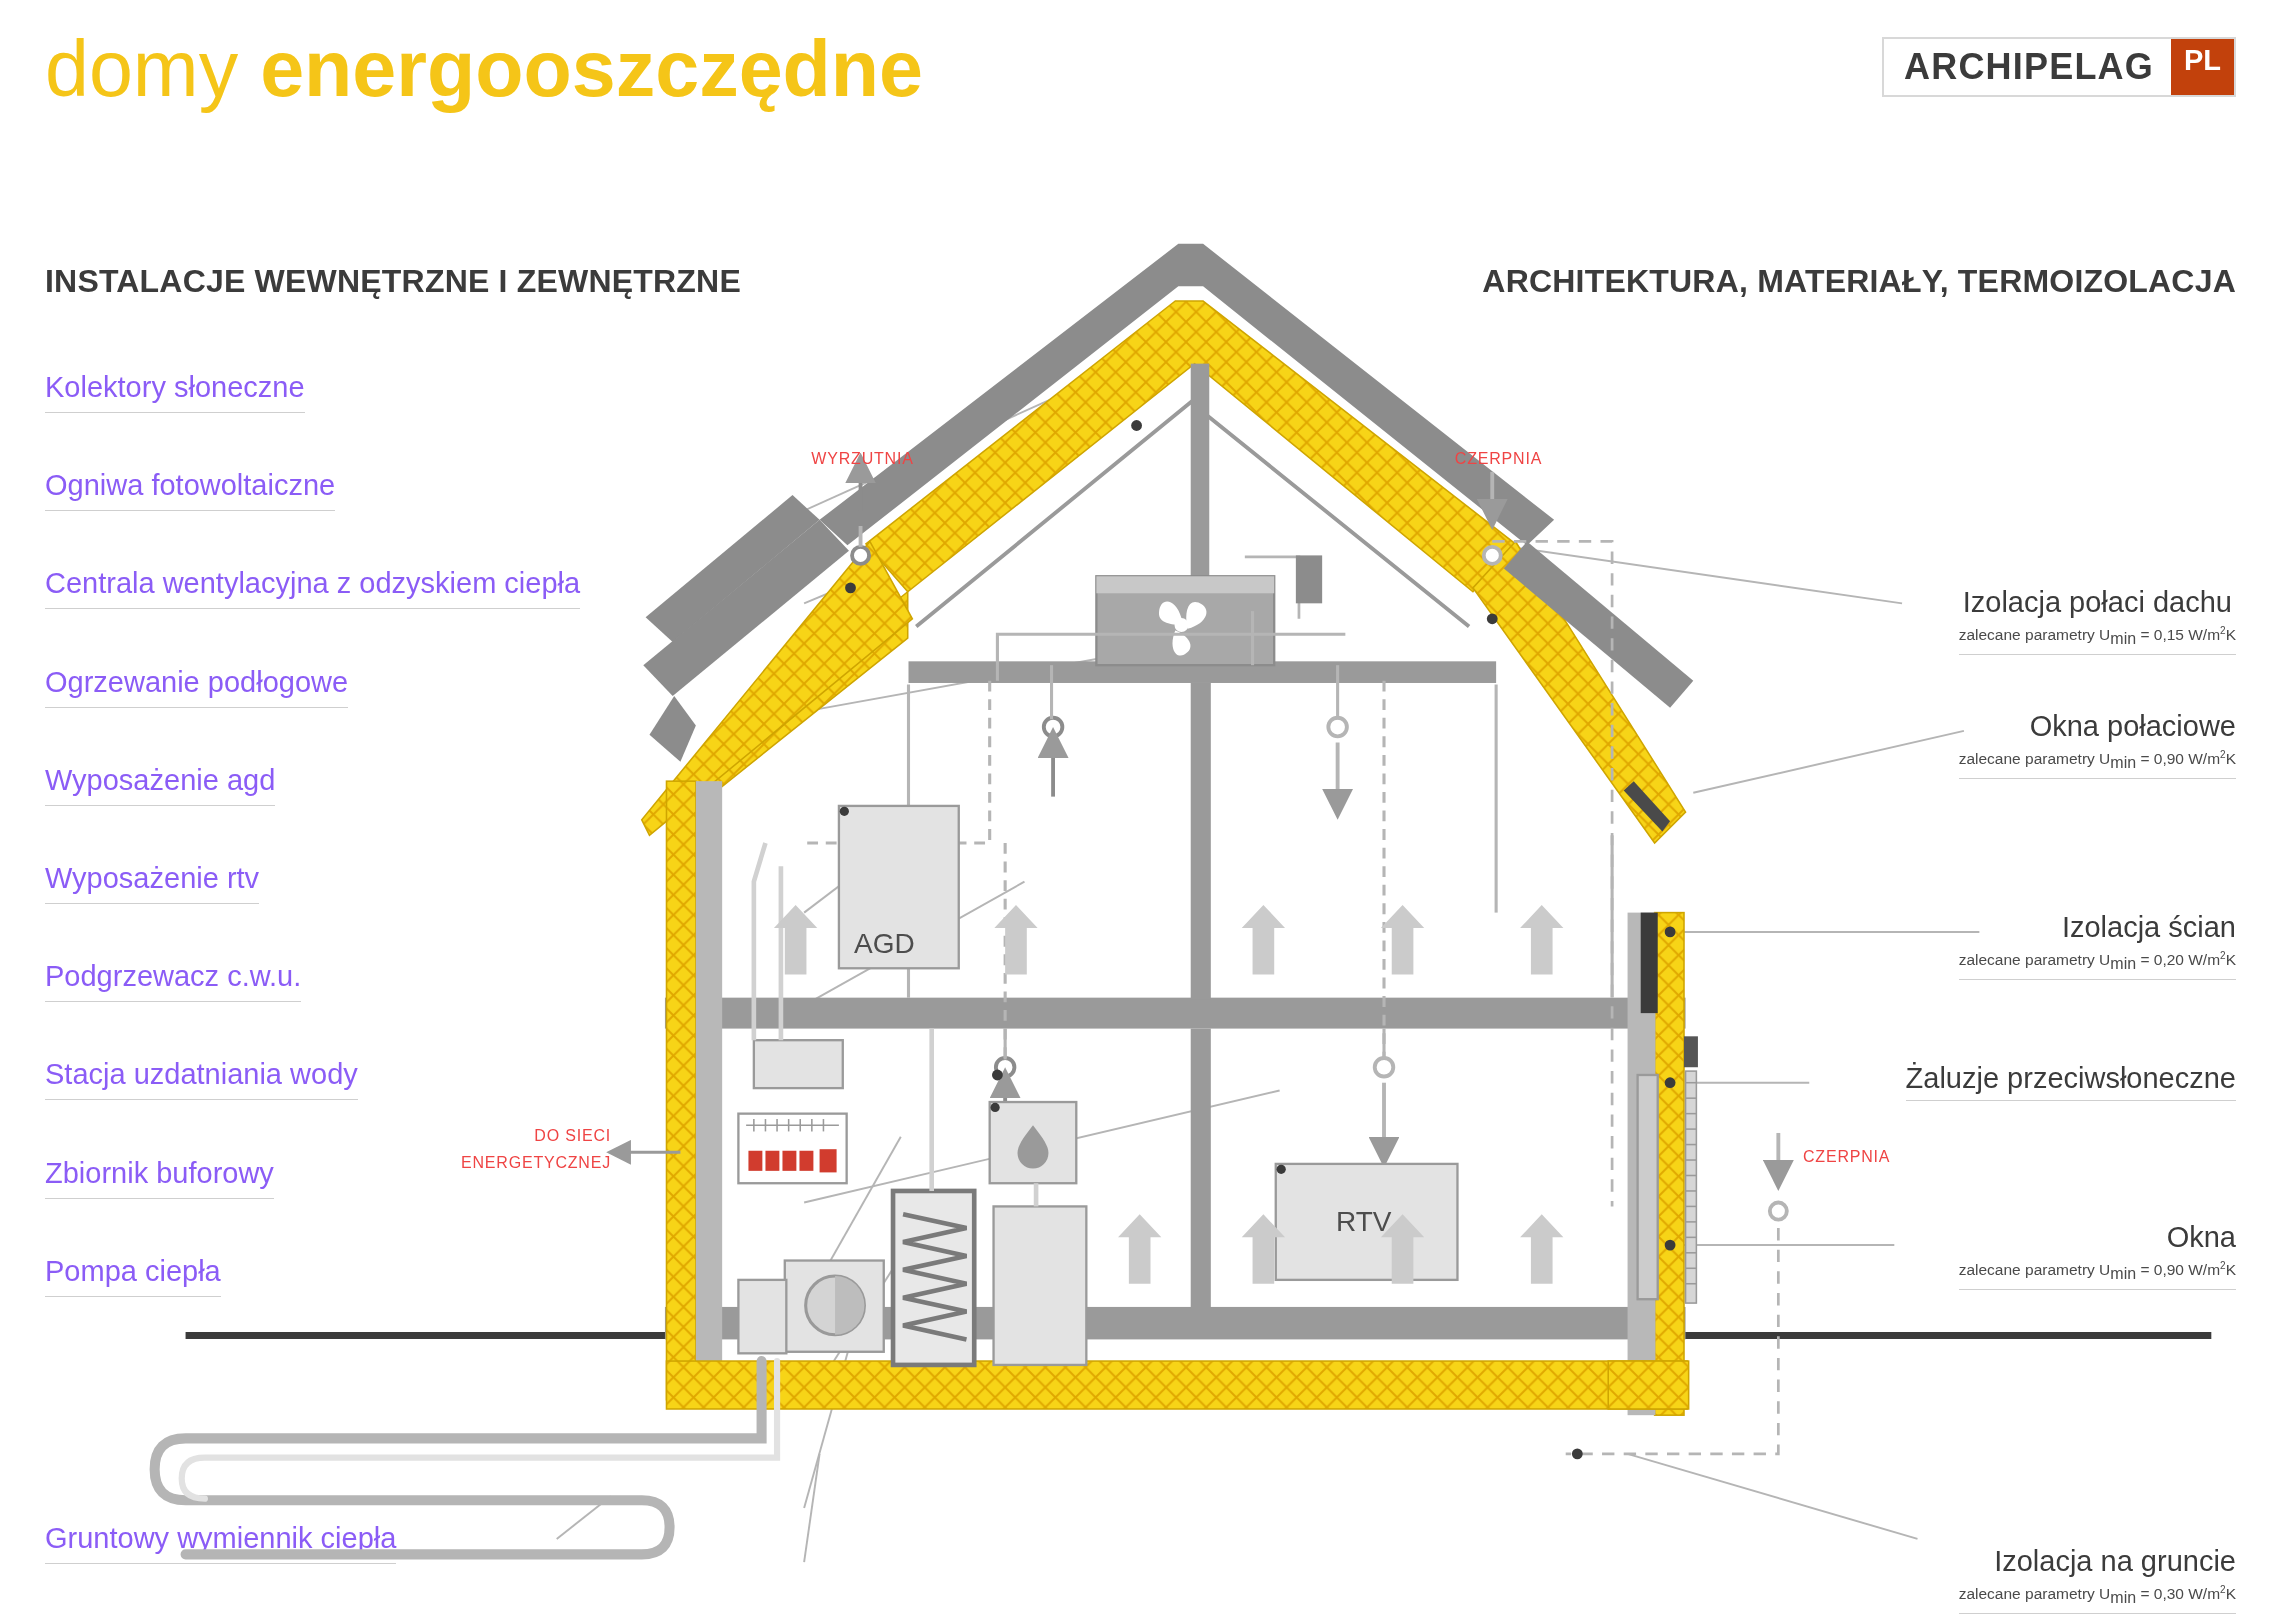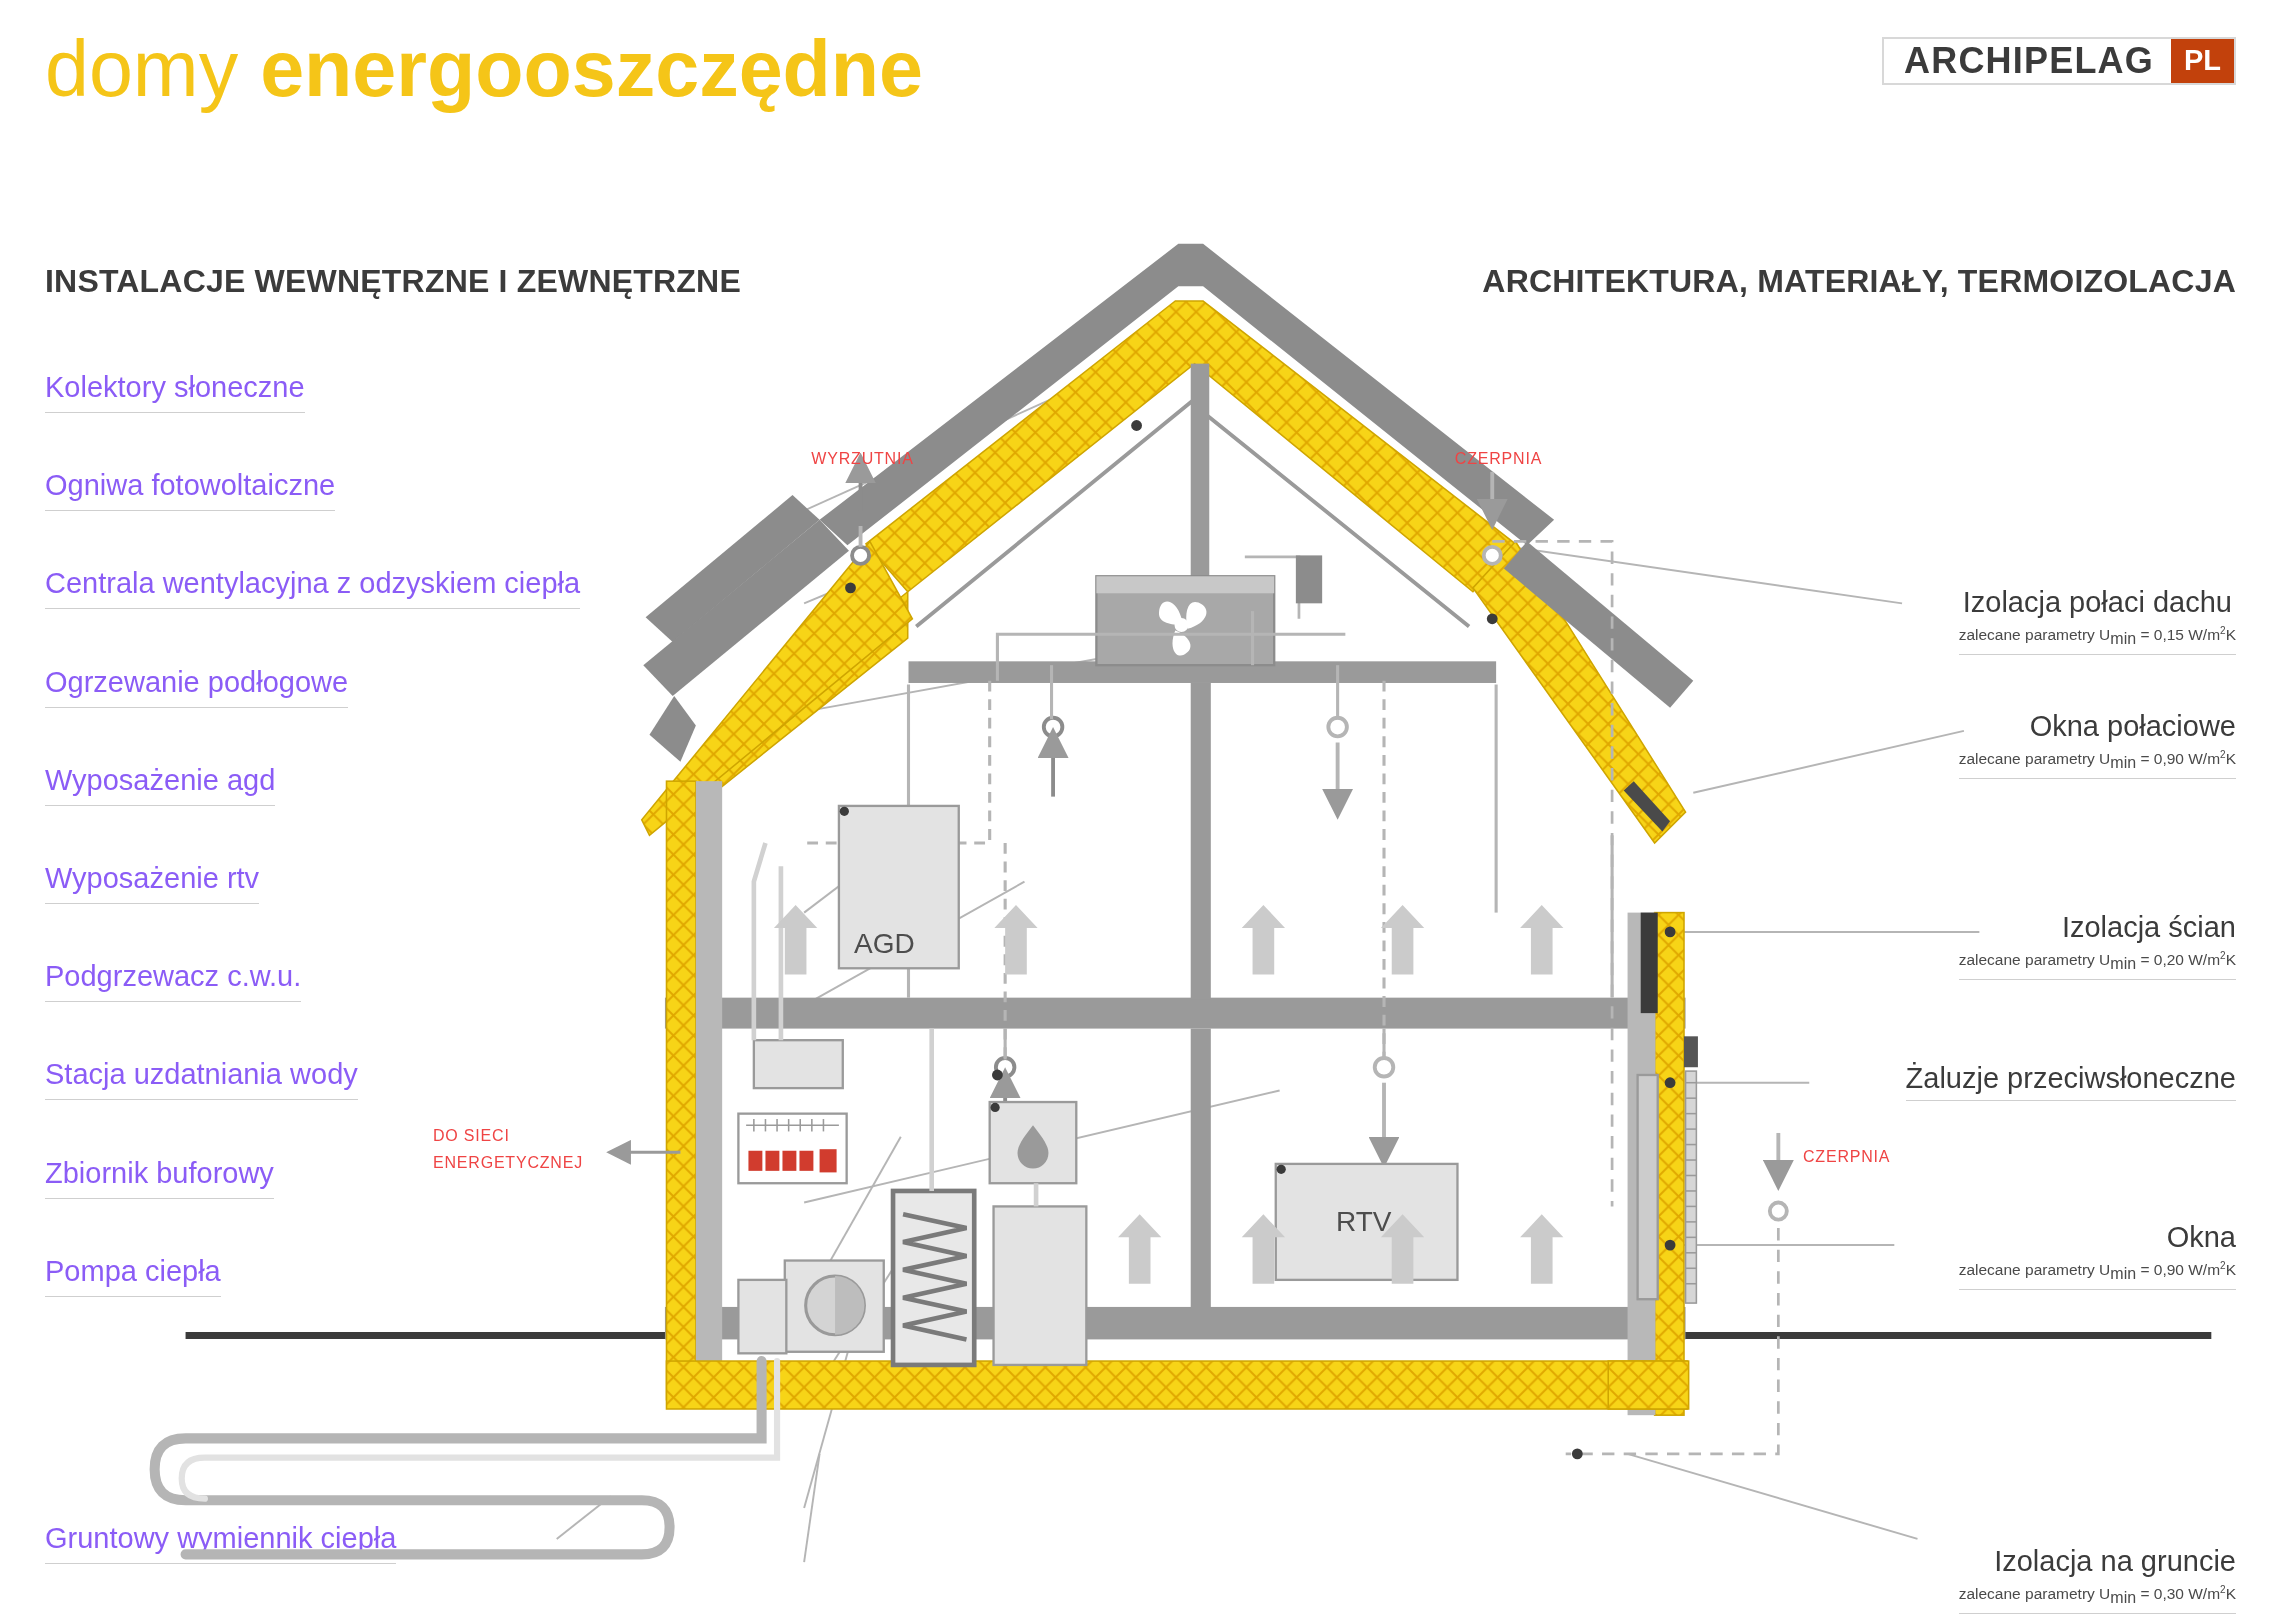--- a/index.html
+++ b/index.html
@@ -40,21 +40,21 @@
     font-weight: 700;
   }
   #logo {
     position: absolute;
     right: 48px;
     top: 37px;
     display: flex;
     align-items: stretch;
     border: 2.3px solid #d8d8d8;
     background: #ffffff;
-    height: 48px;
+    height: 60px;
     box-sizing: border-box;
   }
   #logo .logo-word {
     font-size: 36px;
     font-weight: 700;
     letter-spacing: 1.2px;
     color: #3b3b3b;
     padding: 0 17px 0 20px;
     display: flex;
     align-items: center;
@@ -145,21 +145,21 @@
 
   
   .mini-label {
     position: absolute;
     font-size: 16px;
     color: #ef4444;
     letter-spacing: 0.8px;
     white-space: nowrap;
   }
   .mini-label.center { text-align: center; }
-  .mini-label.right { }
+  .mini-label.right { text-align: right; }
 
   .box-text {
     position: absolute;
     font-size: 28px;
     color: #4d4d4d;
     white-space: nowrap;
   }
 </style>
 </head>
 <body>

